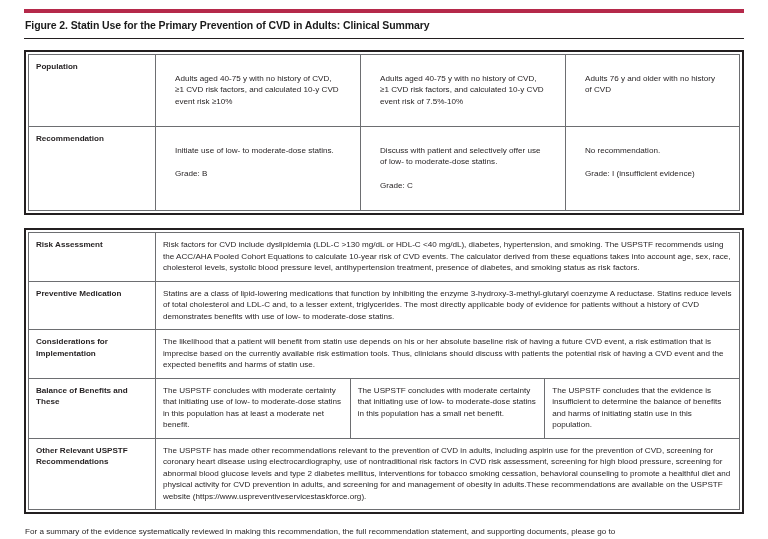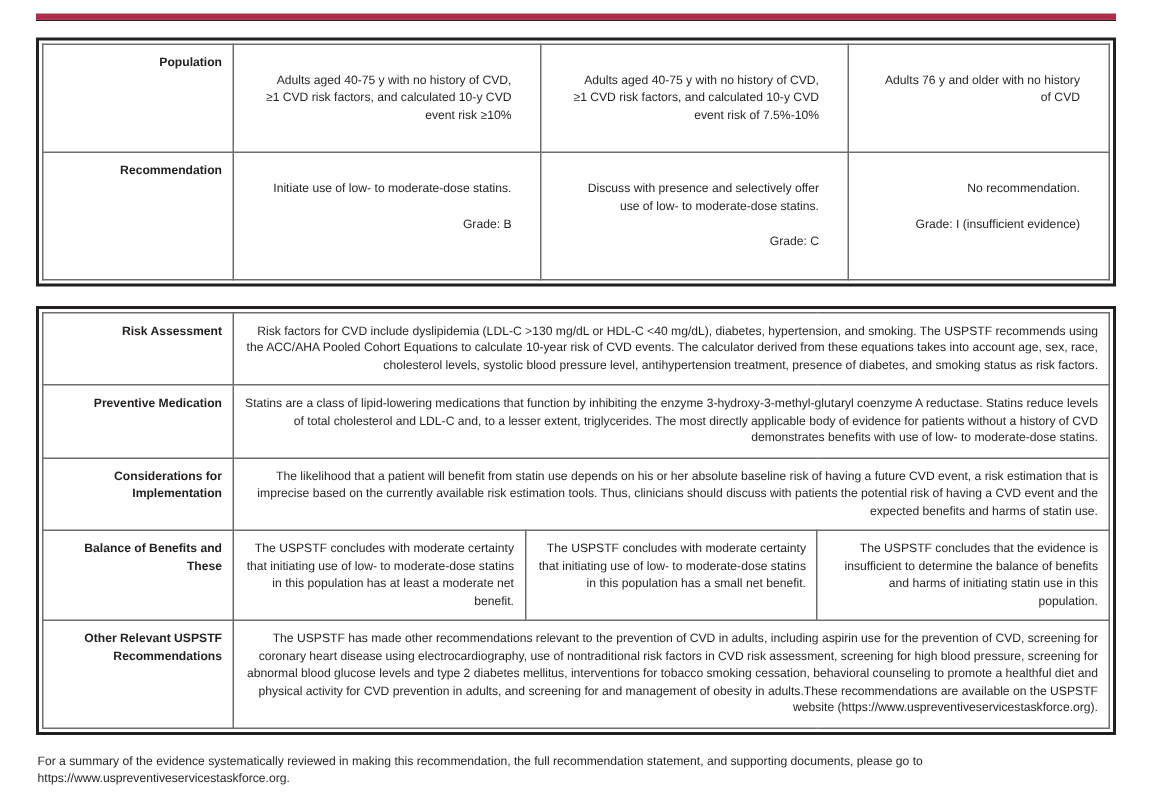--- a/index.html
+++ b/index.html
@@ -56,21 +56,20 @@
     table-layout: fixed;
     background: #ffffff;
   }
   table.grid td {
     border: 1px solid #6d6e71;
     vertical-align: top;
     padding: 6px 7px 7px 7px;
     font-size: 8.1px;
     line-height: 1.42;
     color: #231f20;
-    text-align: right;
   }
   td.label {
     font-weight: bold;
     vertical-align: middle;
     font-size: 8.3px;
     line-height: 1.3;
     padding-left: 9px;
   }
   td.body p {
     margin: 12px;
@@ -100,20 +99,21 @@
     max-width: 718px;
   }
 </style>
 </head>
 <body>
 
 <div class="page">
 
   <div class="accent-bar"></div>
 
+  <div class="fig-title">Figure 2. Statin Use for the Primary Prevention of CVD in Adults: Clinical Summary</div>
 
   <div class="title-rule"></div>
 
   <div class="tbl-shell" id="table-population-recommendation">
     <table class="grid">
       <tbody>
         <tr>
           <td class="label c-label">Population</td>
           <td class="body c-col1">
             <p>Adults aged 40-75 y with no history of CVD, ≥1 CVD risk factors, and calculated 10-y CVD event risk ≥10%</p>
@@ -125,21 +125,21 @@
             <p>Adults 76 y and older with no history of CVD</p>
           </td>
         </tr>
         <tr>
           <td class="label c-label">Recommendation</td>
           <td class="body c-col1">
             <p>Initiate use of low- to moderate-dose statins.</p>
             <p>Grade: B</p>
           </td>
           <td class="body c-col2">
-            <p>Discuss with presence and selectively offer use of low- to moderate-dose statins.</p>
+            <p>Discuss with patient and selectively offer use of low- to moderate-dose statins.</p>
             <p>Grade: C</p>
           </td>
           <td class="body">
             <p>No recommendation.</p>
             <p>Grade: I (insufficient evidence)</p>
           </td>
         </tr>
       </tbody>
     </table>
   </div>

